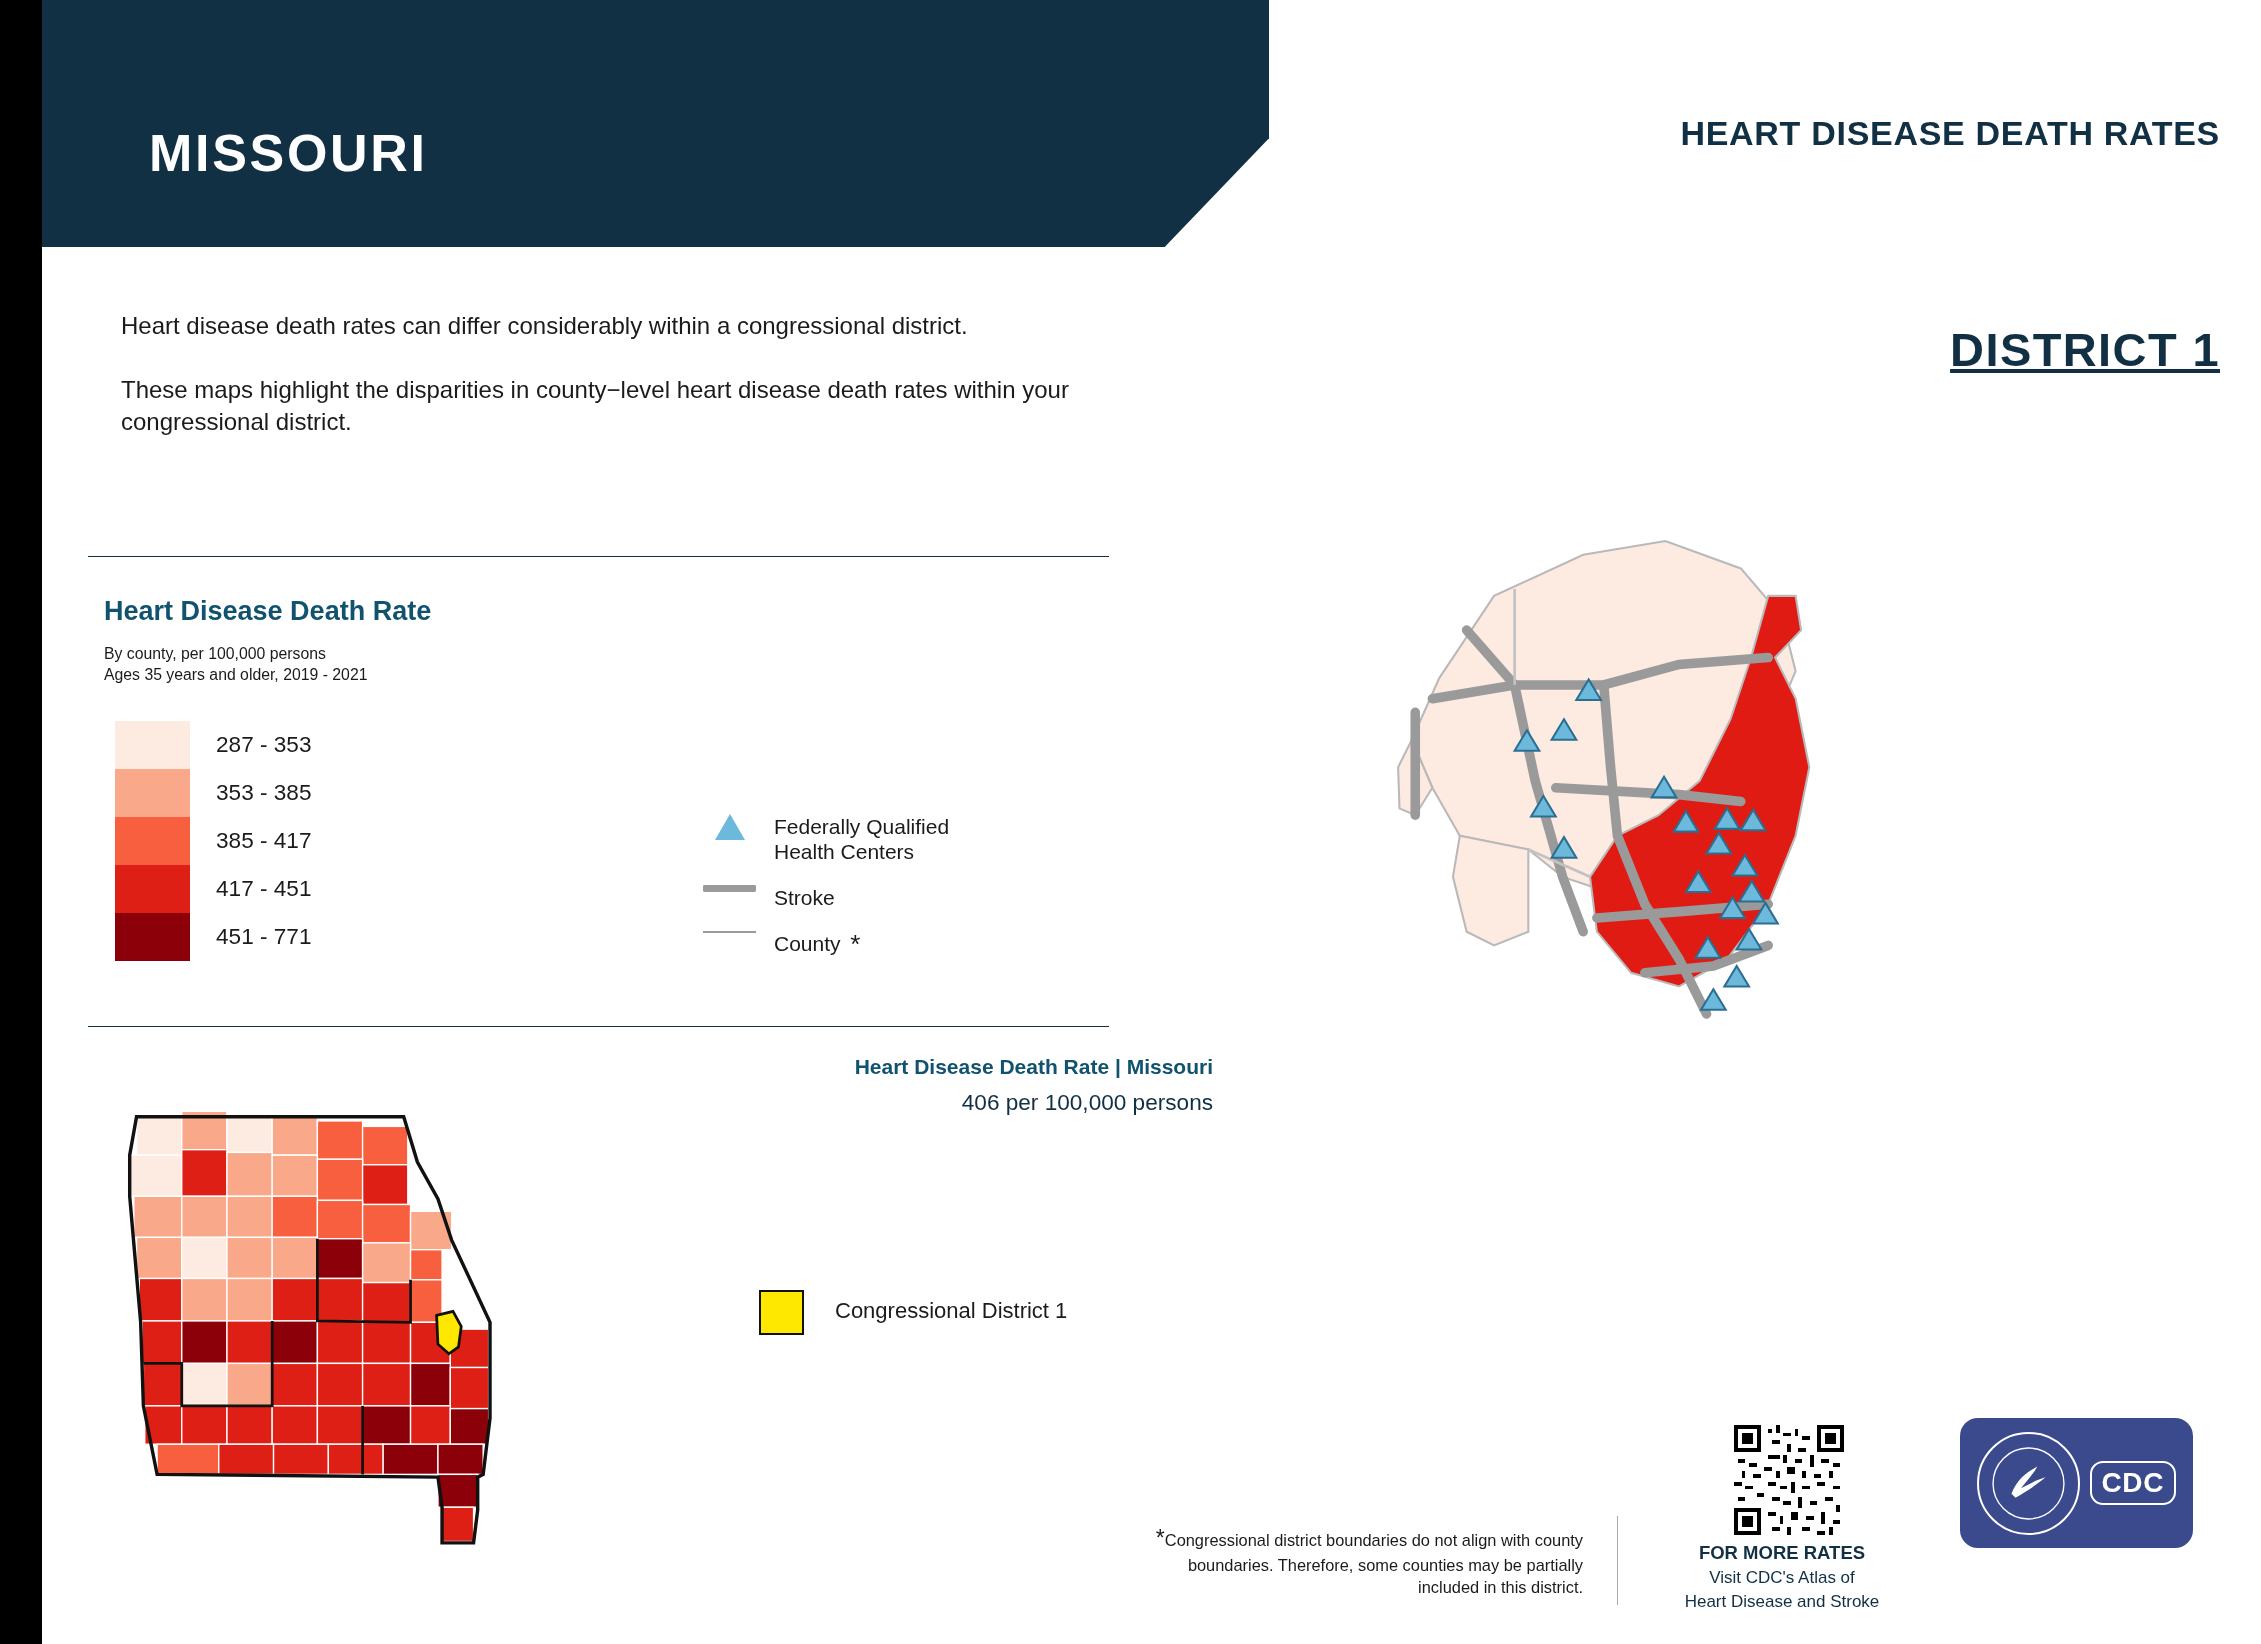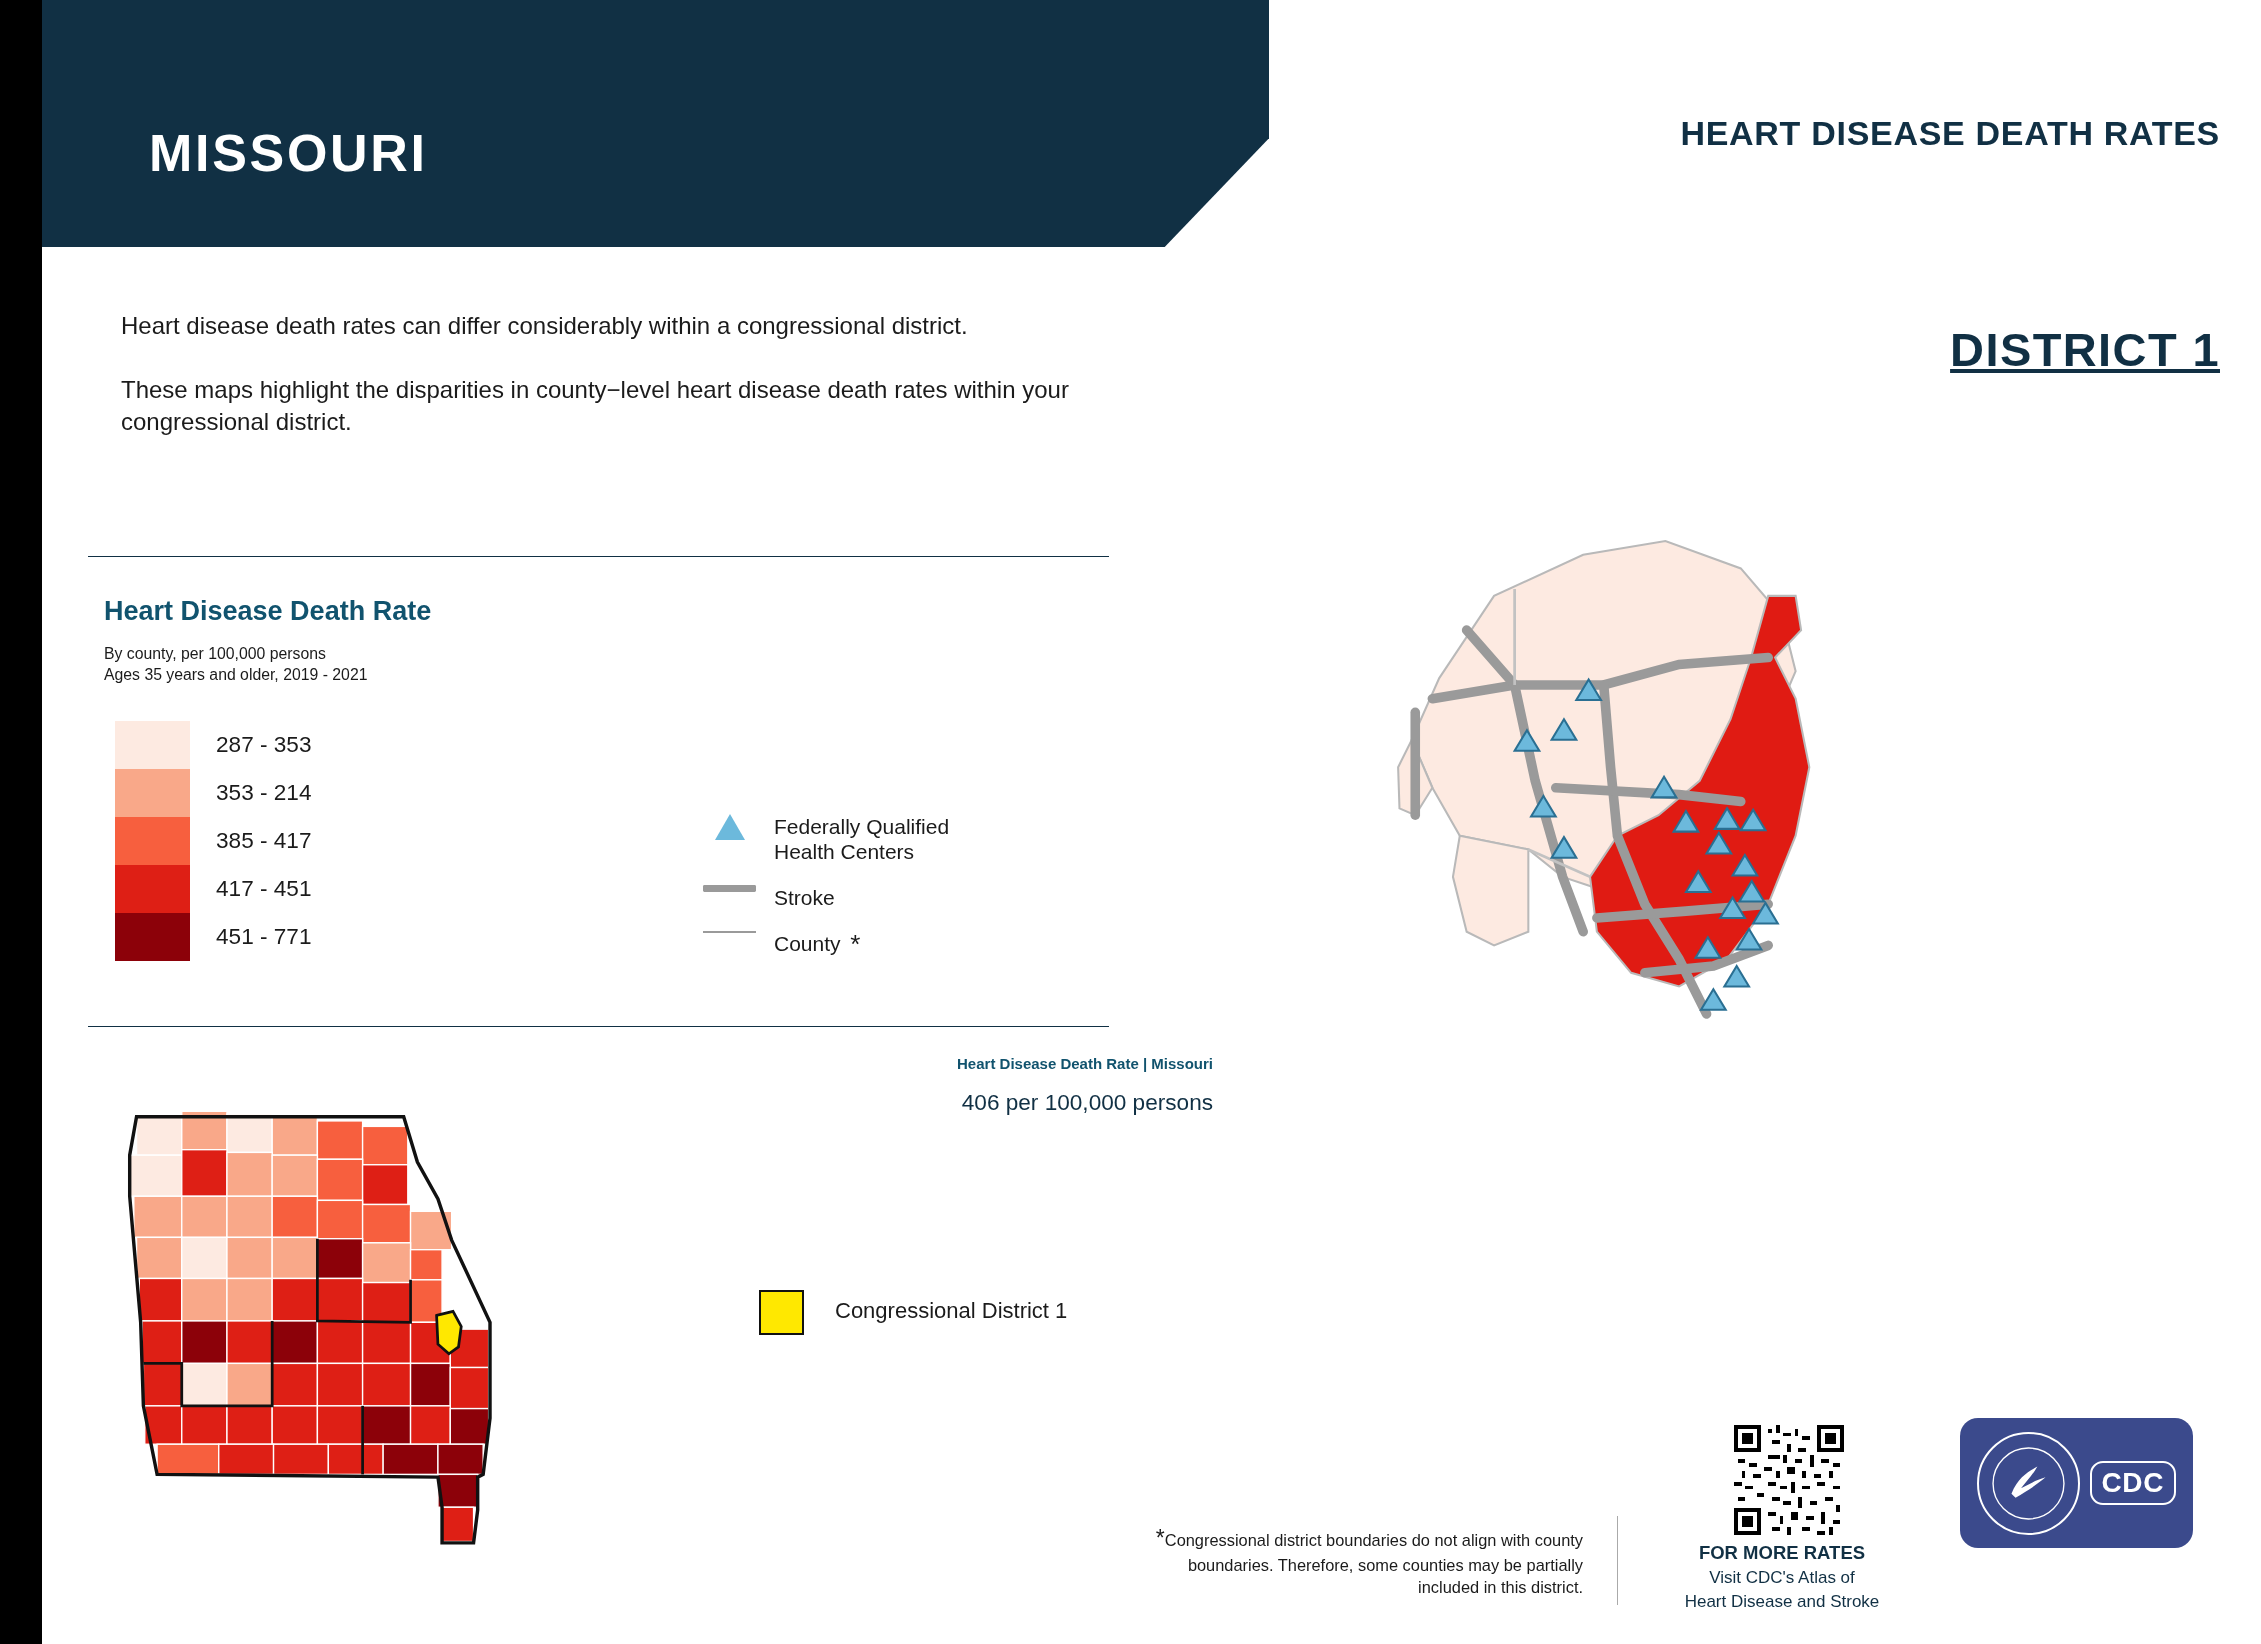--- a/index.html
+++ b/index.html
@@ -76,21 +76,21 @@
   .tri {
     width:0;height:0;border-left:15.8px solid transparent;border-right:15.8px solid transparent;
     border-bottom:26px solid #6cb9dc;
   }
   .hwy-line { width:53px; height:7.5px; background:#9a9a9a; border-radius:1.4px; }
   .cnty-line { width:53px; height:2.7px; background:#9a9a9a; }
   .star { color:#1b1b1b; font-size:26px; line-height:0; vertical-align:middle; }
 
   .mo-map-title {
     position:absolute; right:1048px; top:1055px; text-align:right;
-    color:#11536e; font-size:15px; font-weight:bold;
+    color:#11536e; font-size:21px; font-weight:bold;
   }
   .mo-map-rate {
     position:absolute; right:1048px; top:1090px; text-align:right;
     color:#113044; font-size:22.6px;
   }
 
   .cd-swatch {
     position:absolute; left:759px; top:1290px; width:45px; height:45px;
     background:#ffe800; border:2.1px solid #111;
   }
@@ -169,21 +169,21 @@
   <div>Ages 35 years and older, 2019 - 2021</div>
 </div>
 
 <div class="swatches">
   <div class="swatch-row">
     <div class="swatch-box" style="background:#fdeae1"></div>
     <div class="swatch-label">287 - 353</div>
   </div>
   <div class="swatch-row">
     <div class="swatch-box" style="background:#f9a889"></div>
-    <div class="swatch-label">353 - 214</div>
+    <div class="swatch-label">353 - 385</div>
   </div>
   <div class="swatch-row">
     <div class="swatch-box" style="background:#f75f3e"></div>
     <div class="swatch-label">385 - 417</div>
   </div>
   <div class="swatch-row">
     <div class="swatch-box" style="background:#de1f15"></div>
     <div class="swatch-label">417 - 451</div>
   </div>
   <div class="swatch-row">

